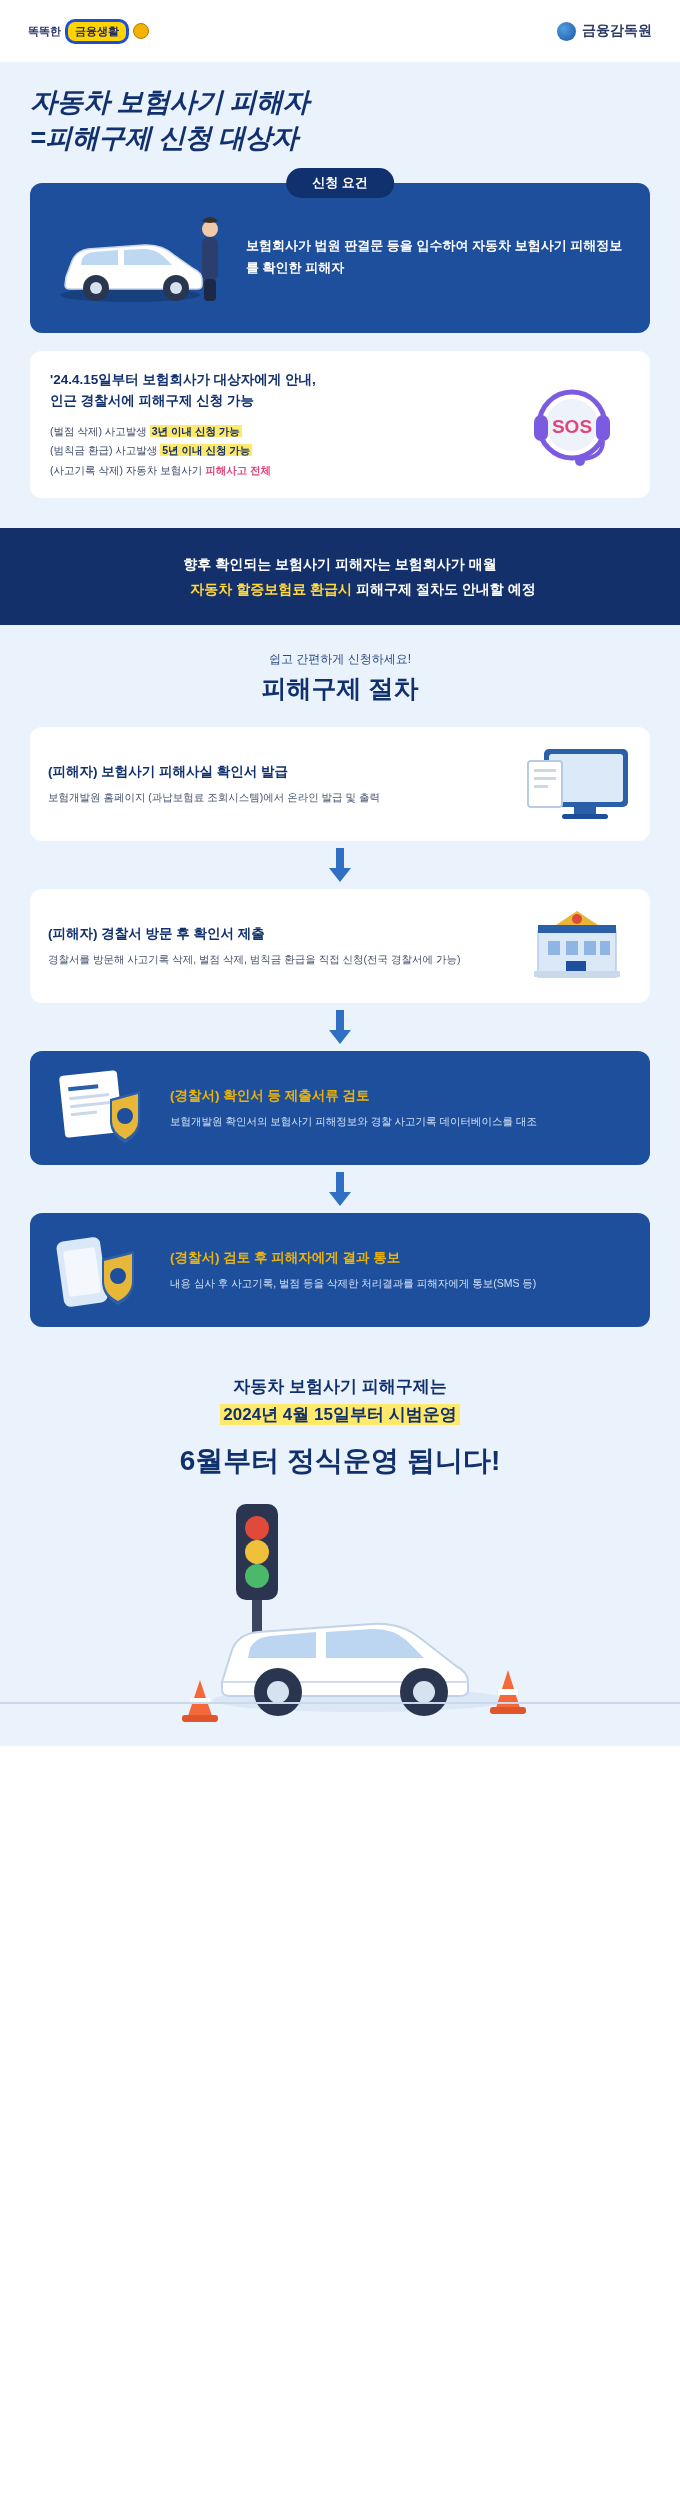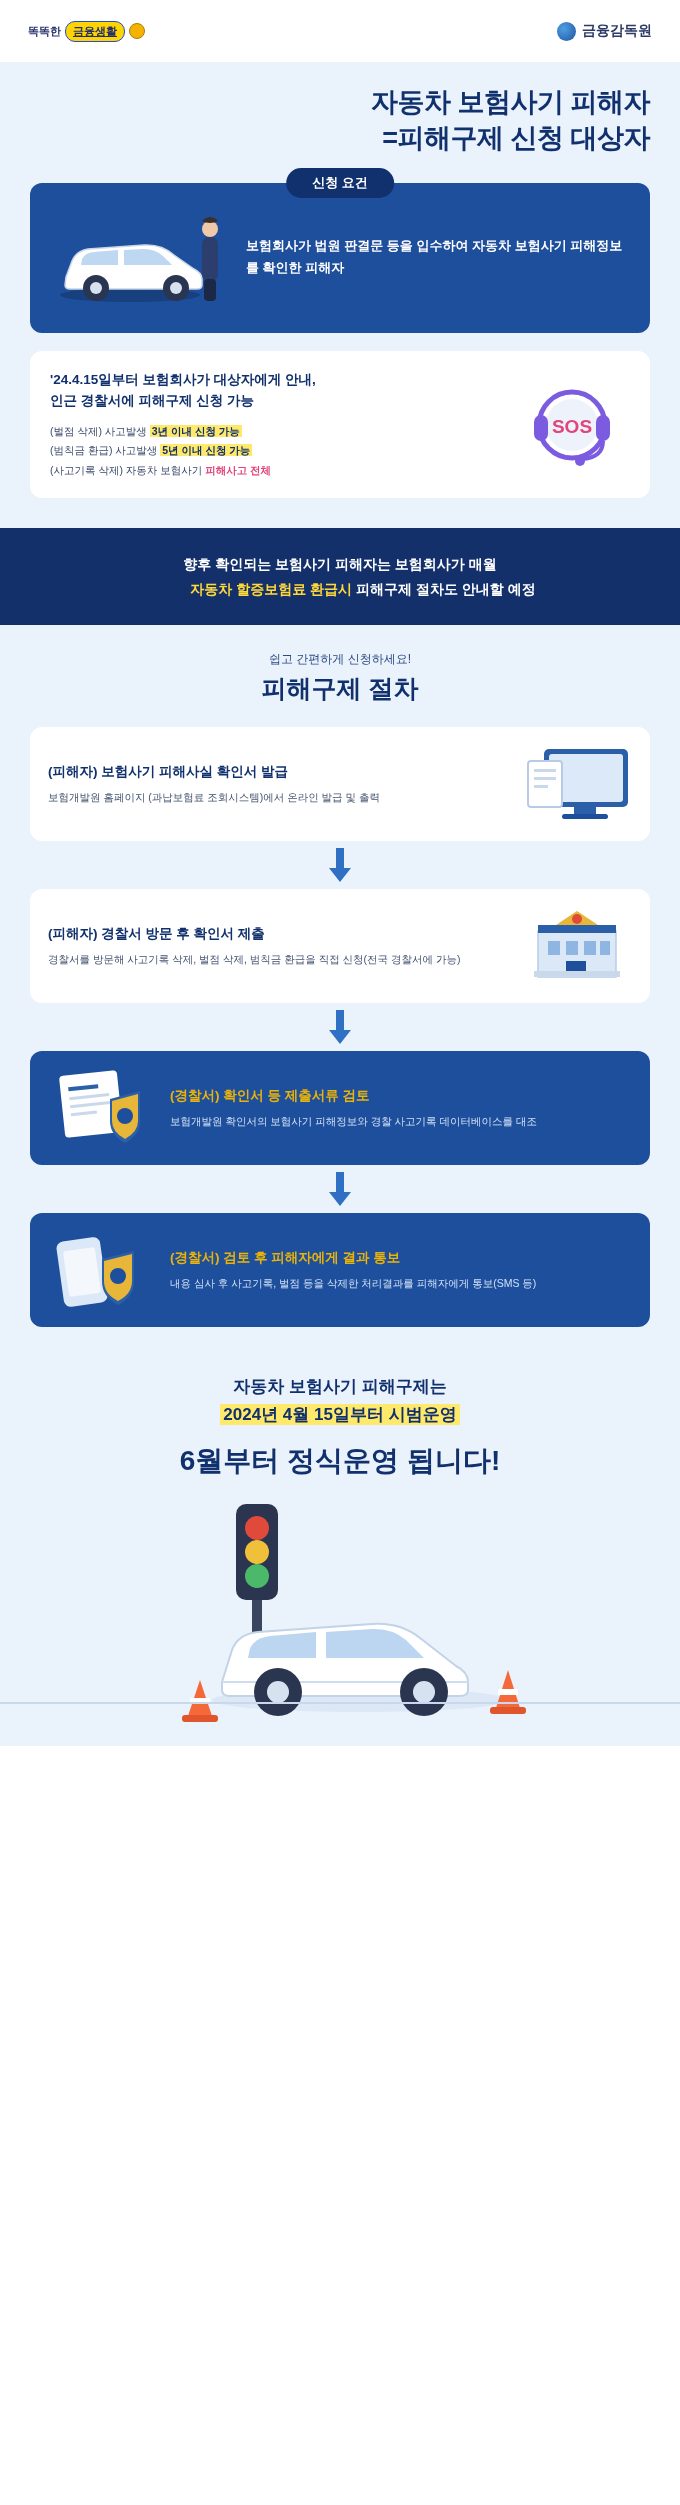--- a/index.html
+++ b/index.html
@@ -27,22 +27,21 @@
     font-size: 11px;
     font-weight: bold;
     color: #24306b;
   }
   .logo-left .pill {
     background: #ffd400;
     border-radius: 10px;
     padding: 2px 7px;
     font-size: 11px;
     color: #24306b;
-    border: 1px solid #1d4ed8;
-    text-decoration: underline;
+    border: 3px solid #1d4ed8;
   }
   .logo-left .coin {
     width: 16px; height: 16px; border-radius: 50%;
     background: #f5b301; border: 1px solid #b07d00;
     display: inline-block;
   }
   .logo-right {
     display: flex; align-items: center; gap: 6px;
     font-size: 14px; color: #2b3a66; font-weight: bold;
   }
@@ -50,27 +49,28 @@
     width: 19px; height: 19px; border-radius: 50%;
     background: radial-gradient(circle at 35% 35%, #4f9fe0, #1c54a5);
   }
 
   
   .hero {
     background: #eaf2fb;
     padding: 22px 30px 30px;
   }
   .hero h1 {
-    text-align: right;
+    text-align: left;
     font-size: 27px;
     line-height: 1.35;
     color: #11306e;
     font-weight: bold;
     letter-spacing: -0.5px;
     margin-bottom: 17px;
+    font-style: italic;
   }
 
   .card-blue {
     background: #1e4f9c;
     border-radius: 12px;
     padding: 20px 22px 22px;
     position: relative;
     margin-top: 26px;
   }
   .chip {

